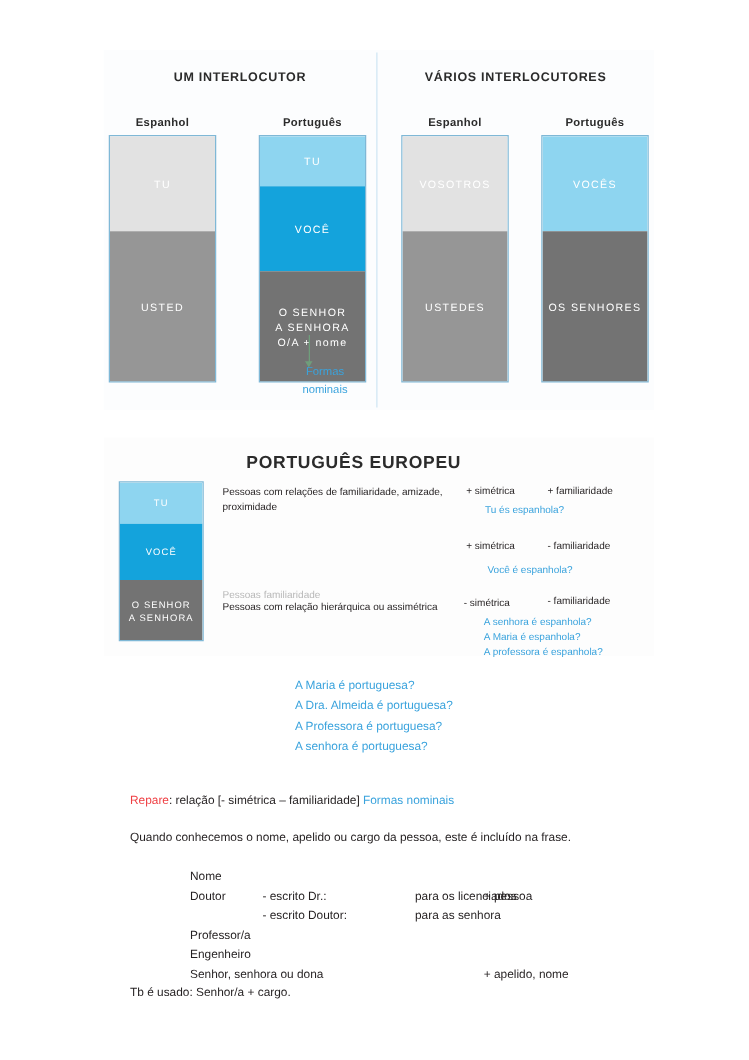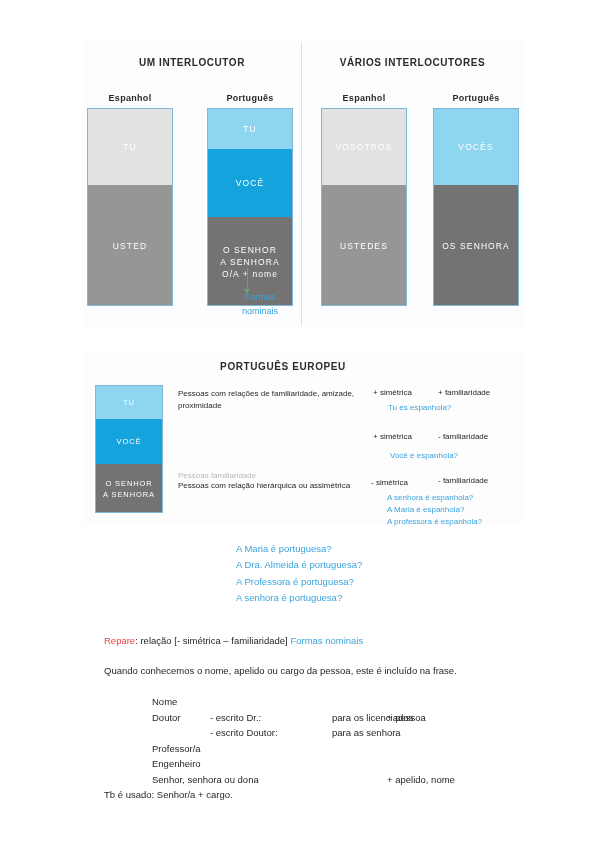--- a/index.html
+++ b/index.html
@@ -65,21 +65,21 @@
     text-align:center;color:#3aa3dd;font-size:9px;line-height:1.5;
   }
 
   
   .sec2{
     position:absolute;left:83px;top:350px;width:440px;height:175px;
     background:#fdfdfd;
   }
   .sec2-title{
     position:absolute;left:0;top:11px;width:400px;text-align:center;
-    font-size:10px;letter-spacing:.6px;font-weight:600;color:#2b2b2b;
+    font-size:14px;letter-spacing:.6px;font-weight:600;color:#2b2b2b;
   }
   .tagcol{
     position:absolute;left:12px;top:35px;width:68px;
     border:1px solid #7fb8d6;box-sizing:border-box;overflow:hidden;
   }
   .tagcell{
     display:flex;align-items:center;justify-content:center;
     color:#ffffff;font-size:7.5px;letter-spacing:.9px;text-align:center;
     line-height:1.5;box-sizing:border-box;
   }
@@ -154,21 +154,21 @@
 
     <div class="lang-label" style="left:238px;top:53px;width:86px;">Espanhol</div>
     <div class="colstack" style="left:238px;top:68px;width:86px;height:198px;">
       <div class="cell c-lightgrey" style="height:76px;">VOSOTROS</div>
       <div class="cell c-grey" style="height:122px;">USTEDES</div>
     </div>
 
     <div class="lang-label" style="left:350px;top:53px;width:86px;">Português</div>
     <div class="colstack" style="left:350px;top:68px;width:86px;height:198px;">
       <div class="cell c-lightblue" style="height:76px;">VOCÊS</div>
-      <div class="cell c-darkblue" style="height:122px;">OS SENHORA</div>
+      <div class="cell c-darkblue" style="height:122px;">OS SENHORES</div>
     </div>
   </div>
 
   <div class="arrow-wrap">
     <div class="arrow-line"></div>
     <div class="arrow-head"></div>
   </div>
   <div class="formas-nom">
     <div>Formas</div>
     <div>nominais</div>

